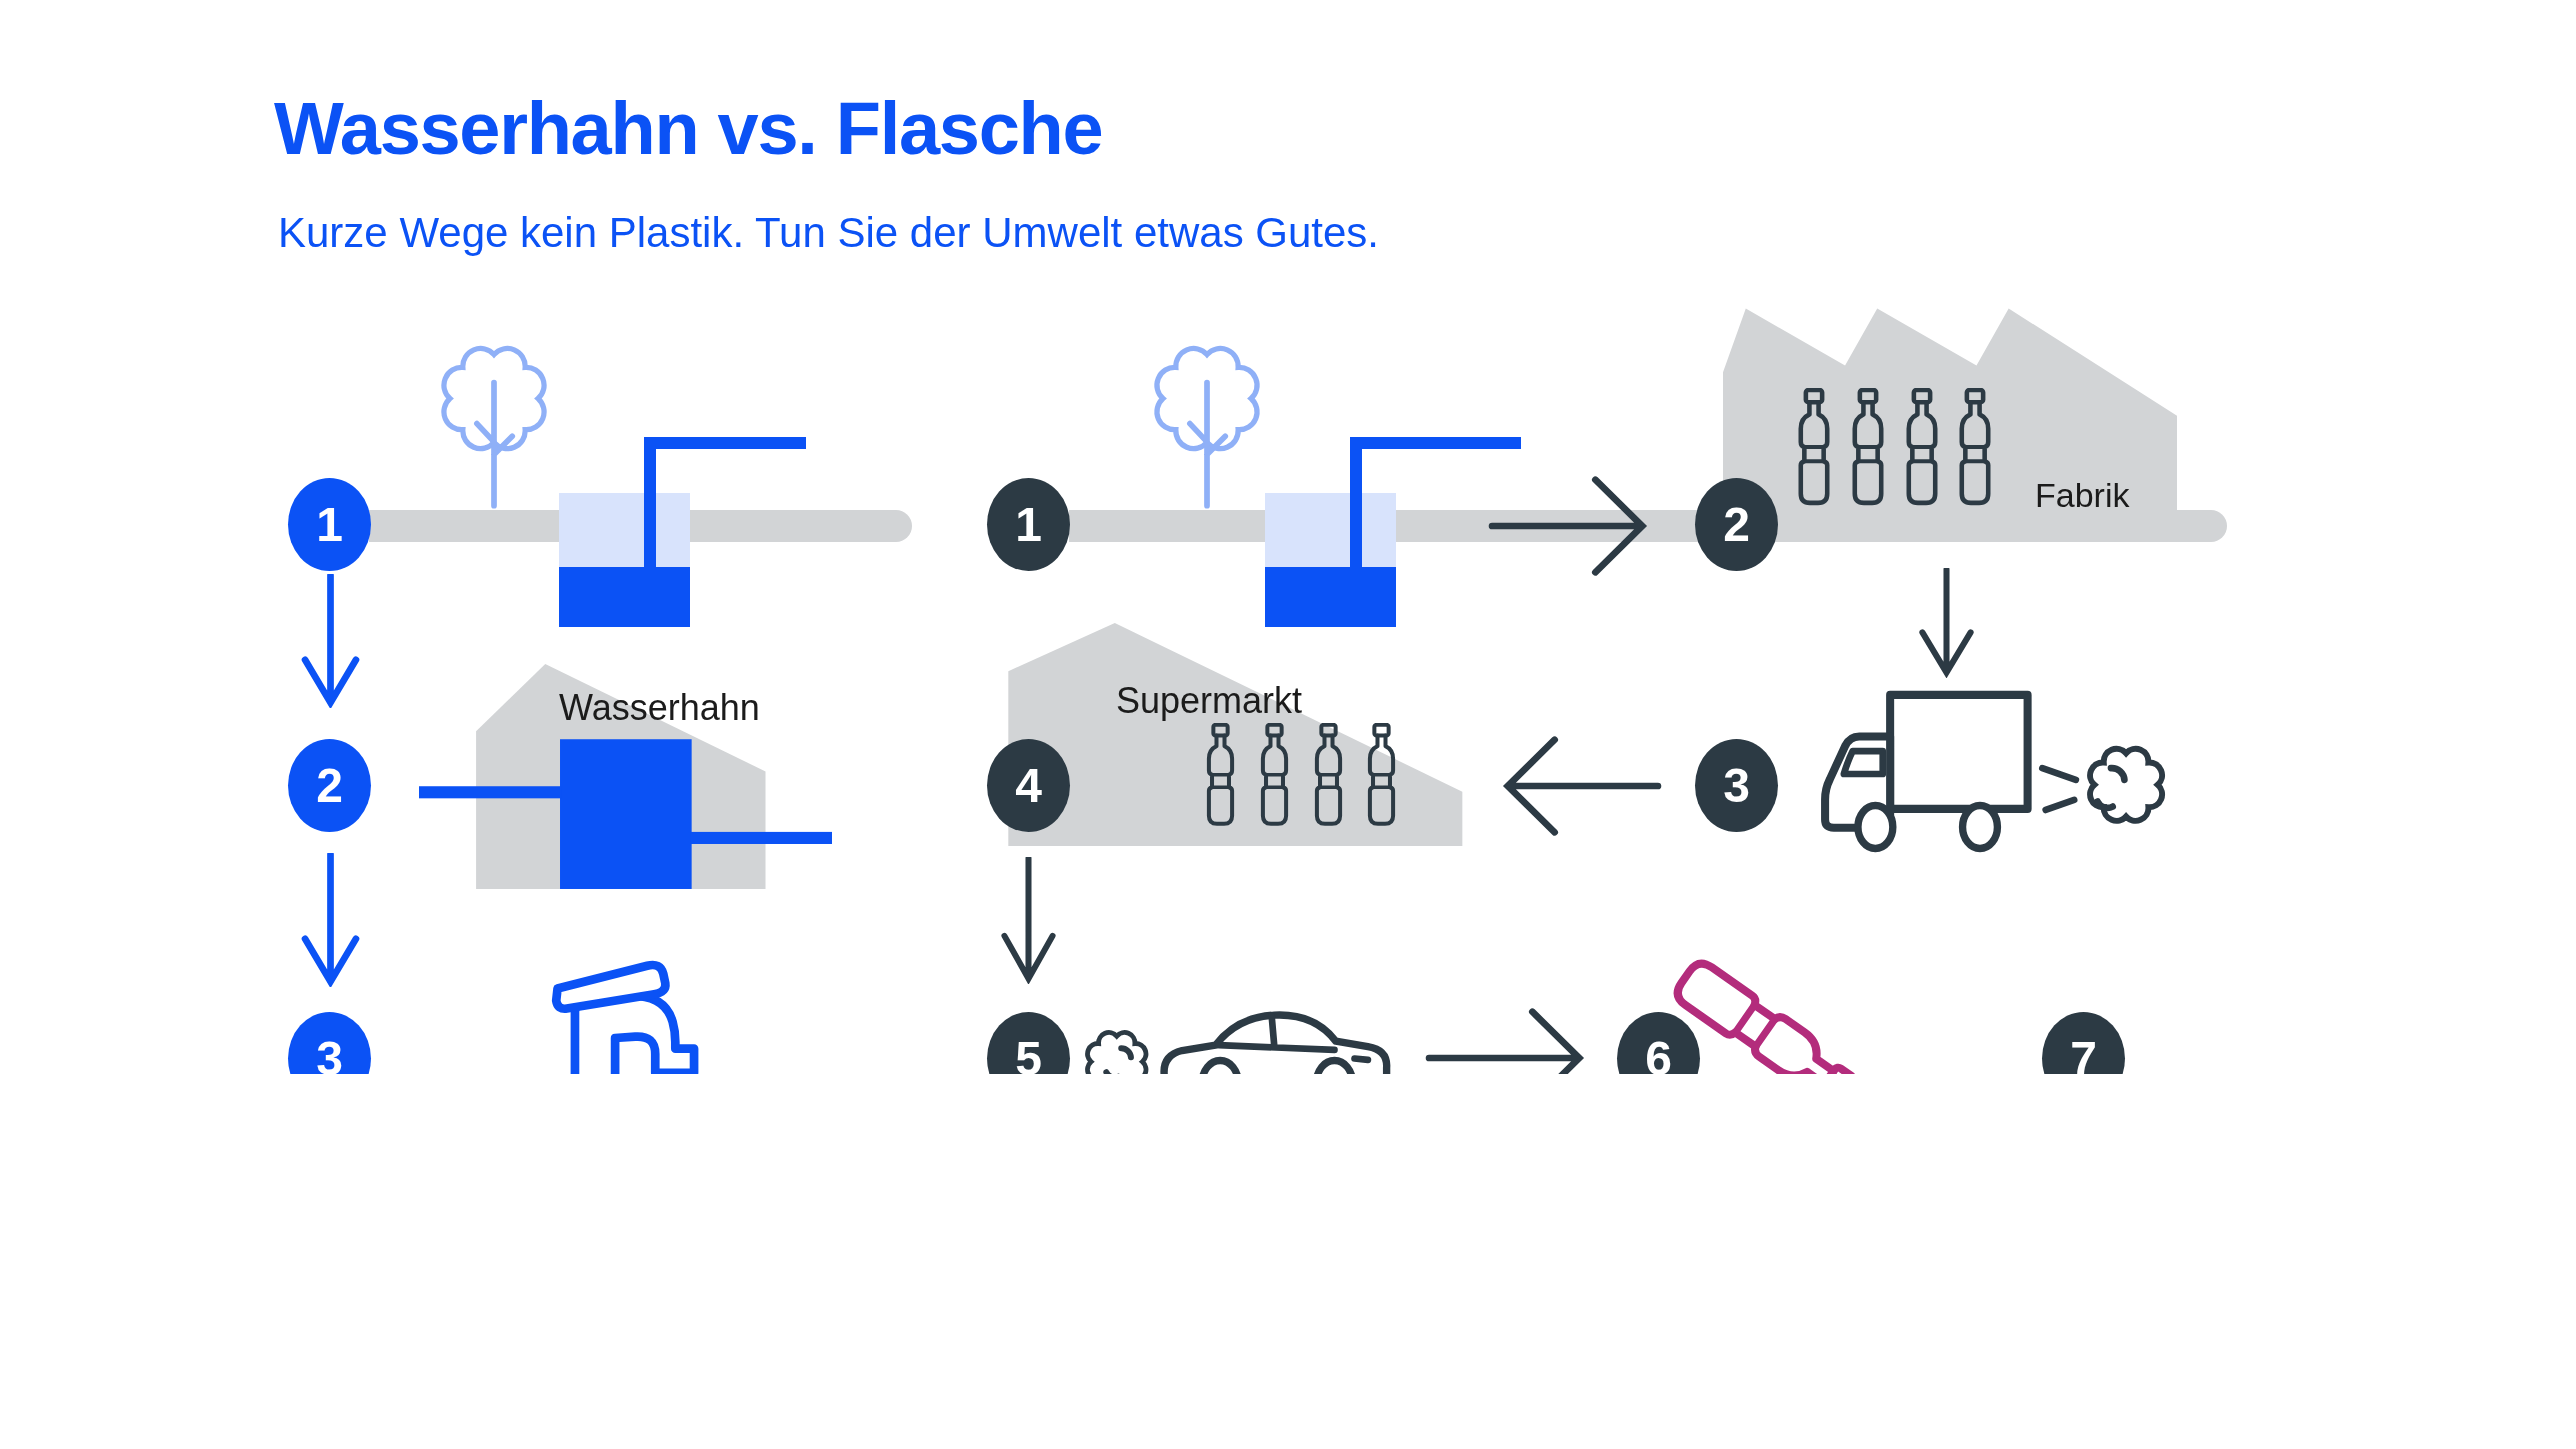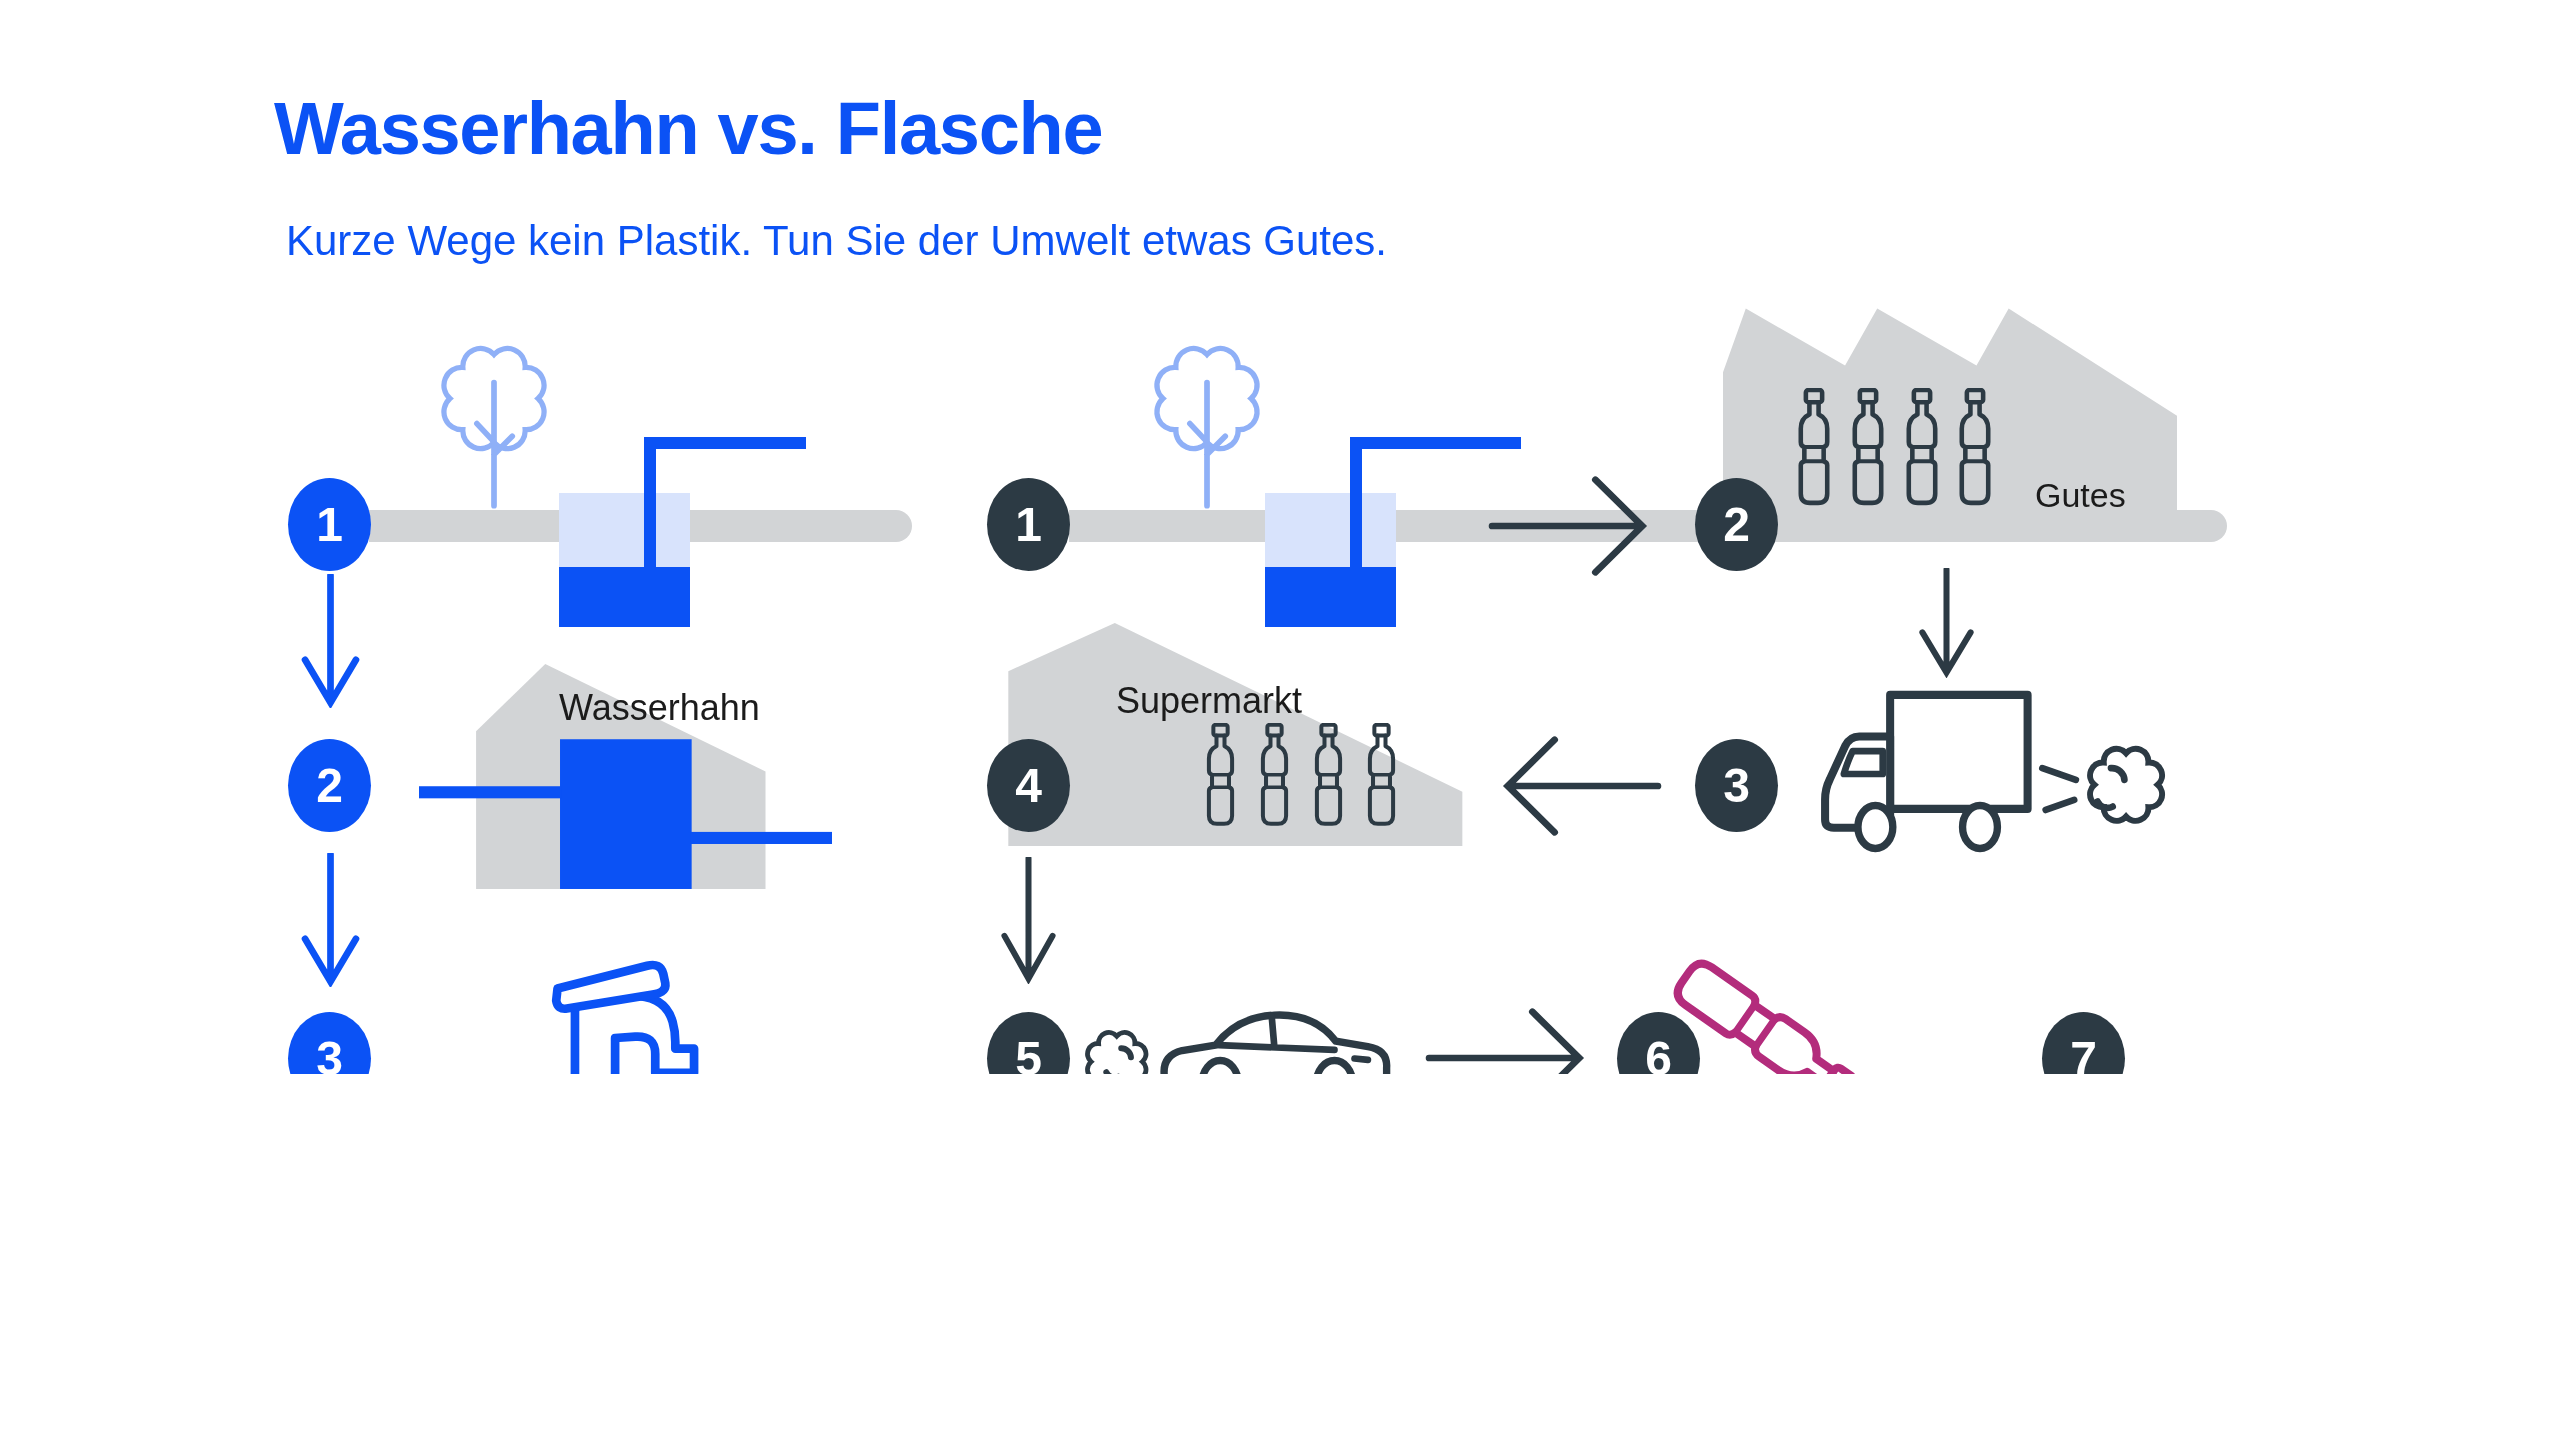--- a/index.html
+++ b/index.html
@@ -11,21 +11,21 @@
     --magenta:#B32C7C;
     --text:#1B1B1B;
   }
   html,body{margin:0;padding:0;background:#fff;}
   .stage{
     position:relative;width:2576px;height:1074px;background:#fff;overflow:hidden;
     font-family:"Liberation Sans",sans-serif;
   }
   .abs{position:absolute;}
   .title{font-weight:600;color:var(--blue);letter-spacing:-1.3px;margin:0;}
-  .subtitle{font-weight:500;color:var(--blue);margin:12px;}
+  .subtitle{font-weight:500;color:var(--blue);margin:4px;}
   .label{color:var(--text);font-weight:400;white-space:nowrap;z-index:4;}
   .badge{
     width:83px;height:93px;border-radius:50%;z-index:6;
     display:flex;align-items:center;justify-content:center;
   }
   .badge span{color:#fff;font-size:48px;font-weight:700;}
   .badge-blue{background:var(--blue);}
   .badge-dark{background:var(--dark);}
   .bar{z-index:1;border-radius:10.7px;}
   .band{background:var(--gray);border-radius:0 16px 16px 0;z-index:1;}
@@ -144,21 +144,21 @@
       </svg>
     <svg class="abs icon" style="left:1846px;top:388px;color:var(--dark)" width="44" height="122" viewBox="0 0 80 240">
         <use href="#bottle-sym" width="80" height="240"></use>
       </svg>
     <svg class="abs icon" style="left:1900px;top:388px;color:var(--dark)" width="44" height="122" viewBox="0 0 80 240">
         <use href="#bottle-sym" width="80" height="240"></use>
       </svg>
     <svg class="abs icon" style="left:1953px;top:388px;color:var(--dark)" width="44" height="122" viewBox="0 0 80 240">
         <use href="#bottle-sym" width="80" height="240"></use>
       </svg>
-    <div class="abs label" style="left:2035px;top:476px;font-size:34px;">Gutes</div>
+    <div class="abs label" style="left:2035px;top:476px;font-size:34px;">Fabrik</div>
 
     <div class="abs badge badge-dark" style="left:1695px;top:478px;">
       <span>2</span>
     </div>
 
     <svg class="abs arrow" style="left:1913px;top:568px;" width="67" height="110" viewBox="0 0 100 164">
       <path d="M50,2 V150 M14,96 L50,156 L86,96" fill="none" stroke="var(--dark)" stroke-width="9" stroke-linecap="round"></path>
     </svg>
 
     <div class="abs badge badge-dark" style="left:1695px;top:739px;">

